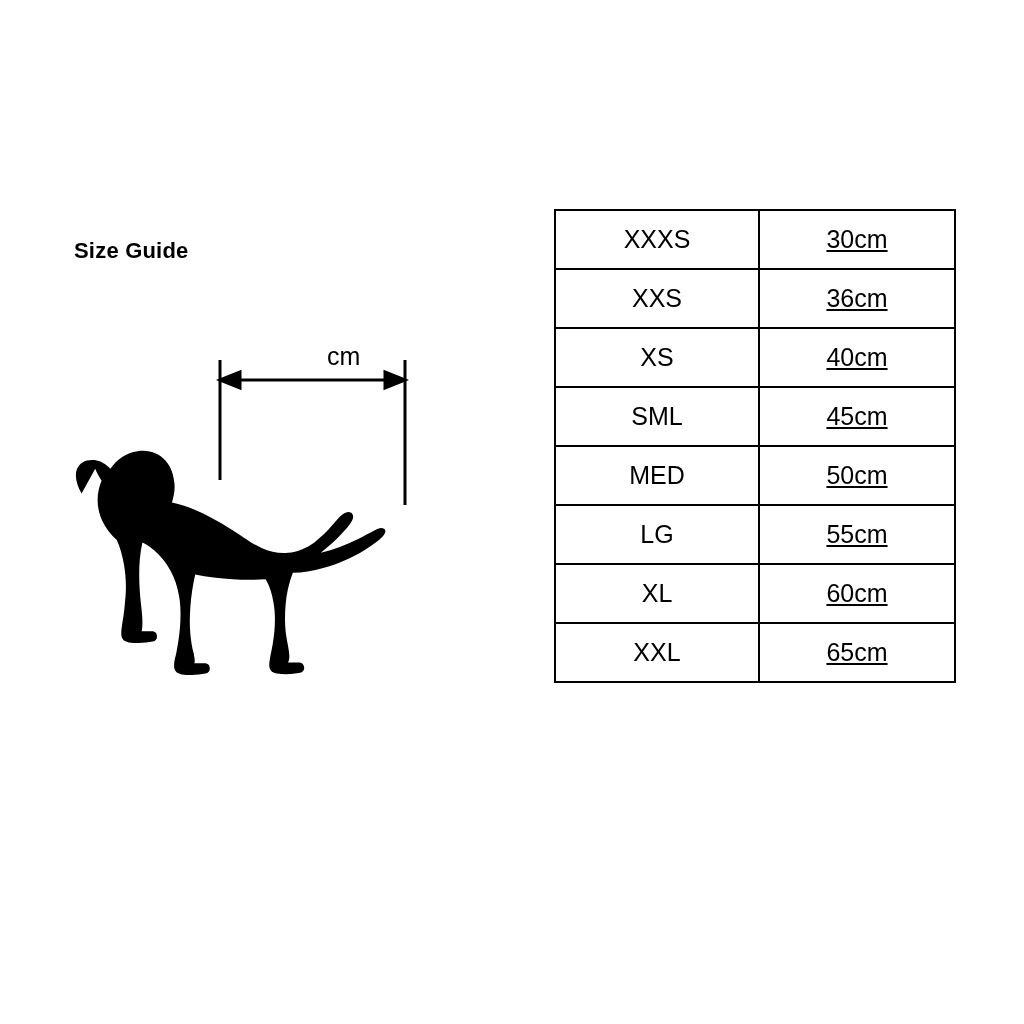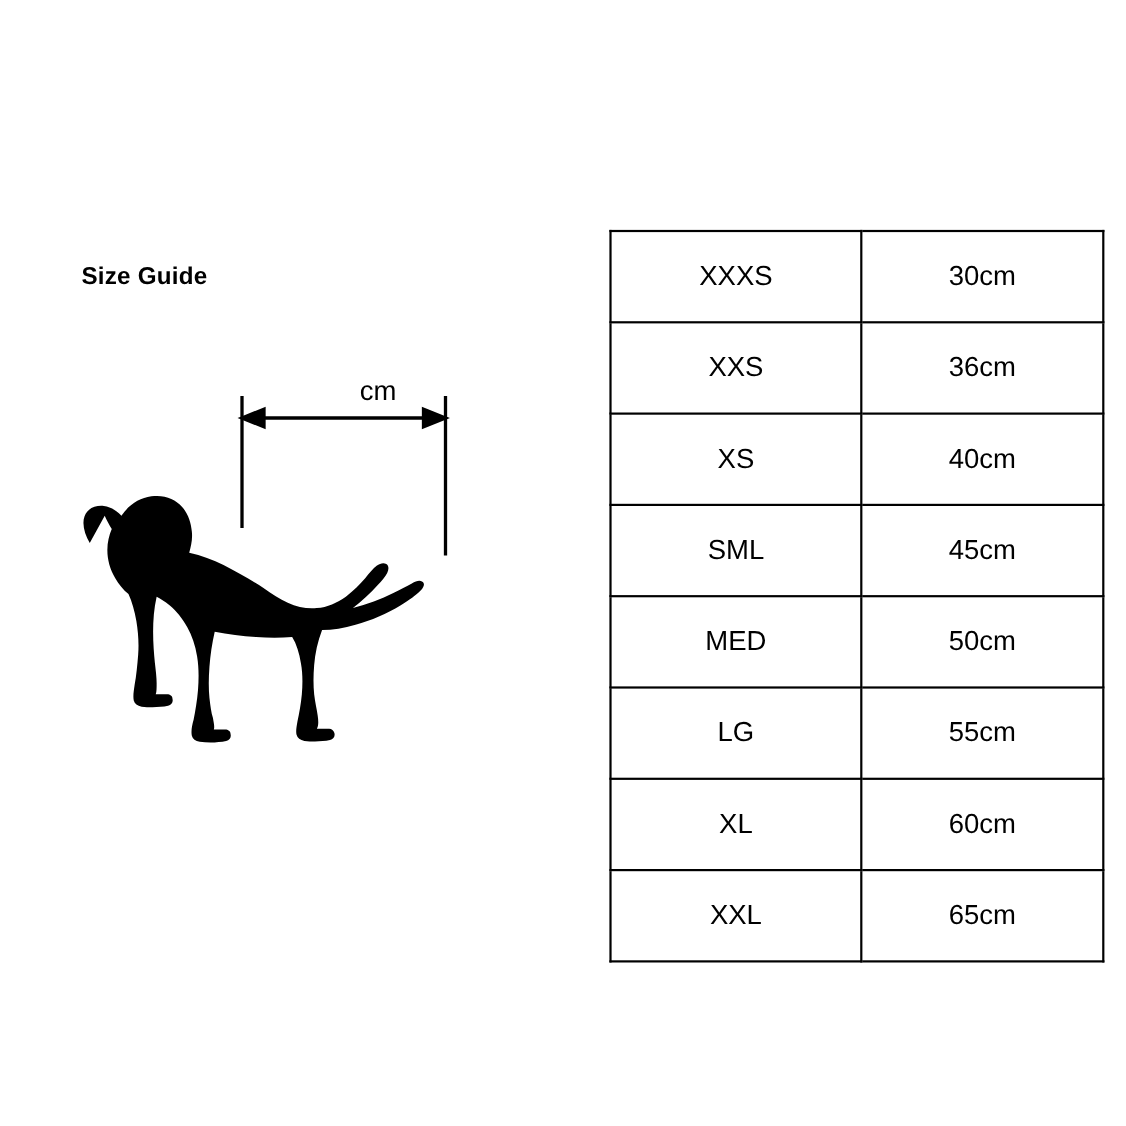--- a/index.html
+++ b/index.html
@@ -54,29 +54,29 @@
   .size-table {
     position: absolute;
     left: 554px;
     top: 209px;
     border-collapse: collapse;
     table-layout: fixed;
   }
   .size-table td {
     border: 2px solid #000;
     height: 57px;
-    padding: 12px;
+    padding: 0;
     text-align: center;
     vertical-align: middle;
     font-size: 25px;
     color: #000;
     font-family: "Liberation Sans", sans-serif;
   }
   .size-table td.col-size { width: 202px; }
-  .size-table td.col-value { width: 194px; }
+  .size-table td.col-value { width: 194px; text-decoration: underline; }
 </style>
 </head>
 <body>
 
 <div id="page-root">
 
   <div class="size-guide-title">Size Guide</div>
 
   <div class="measure-label">cm</div>
 

